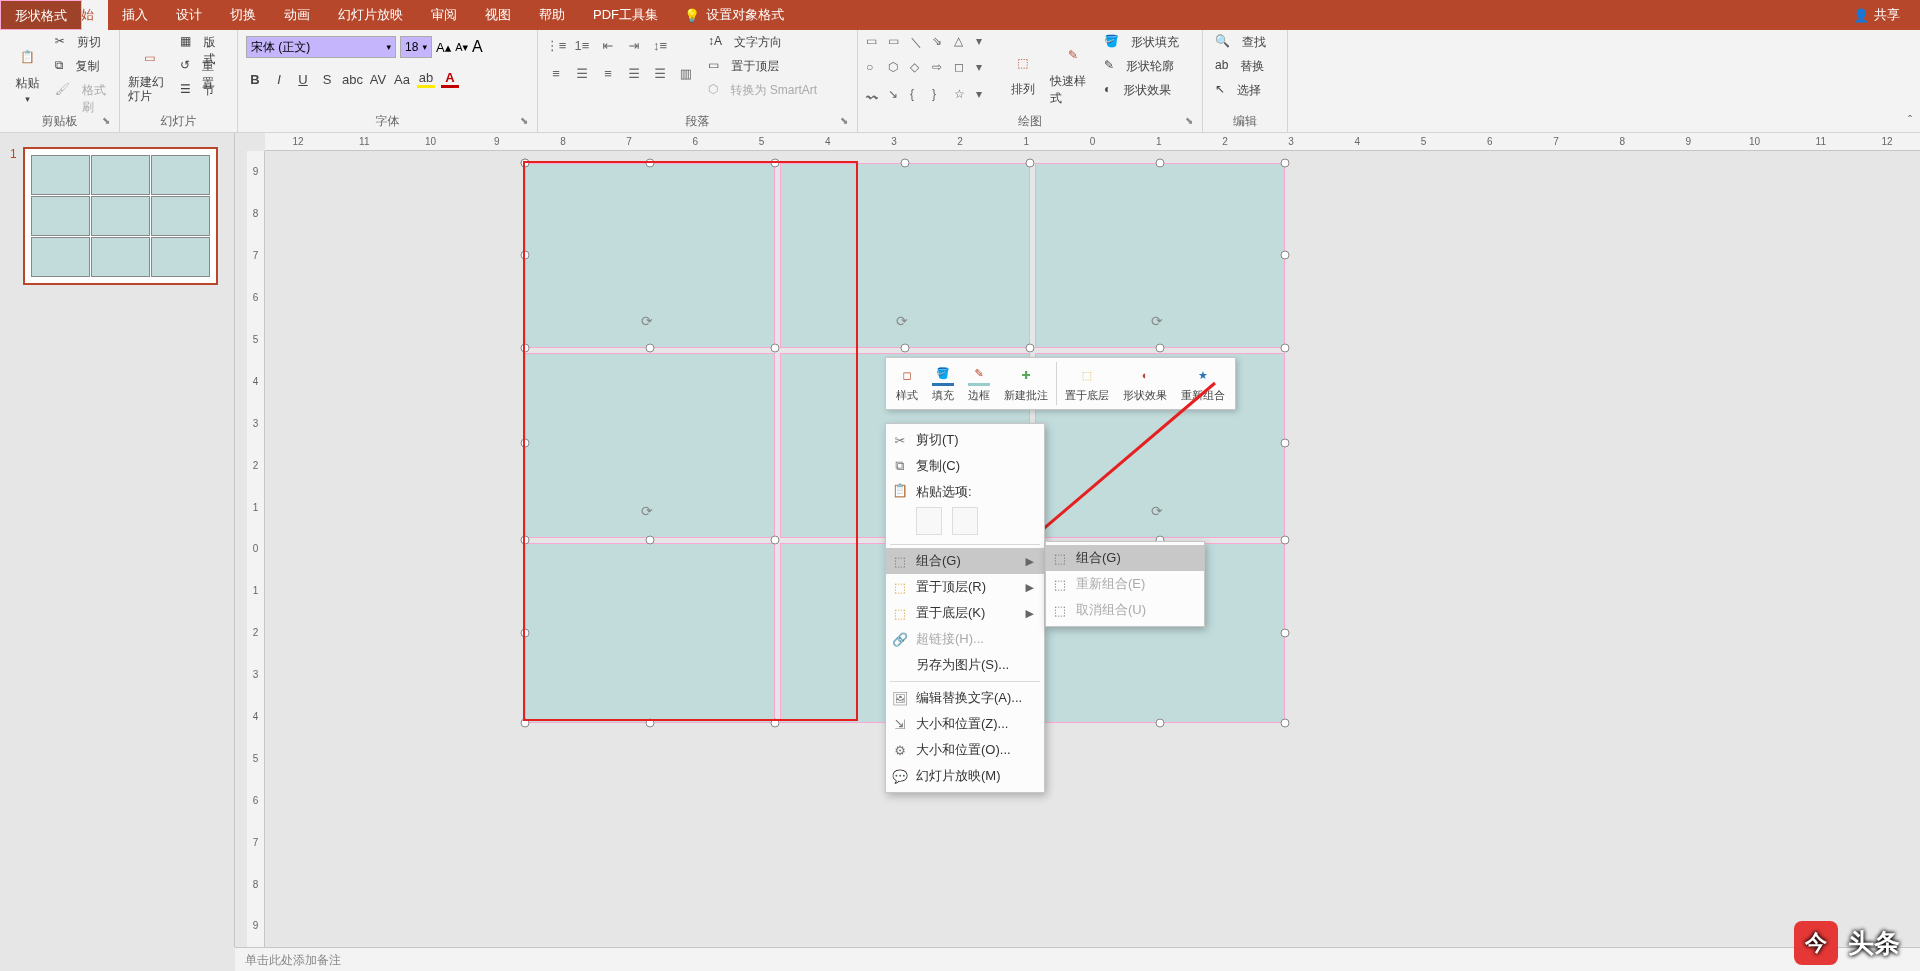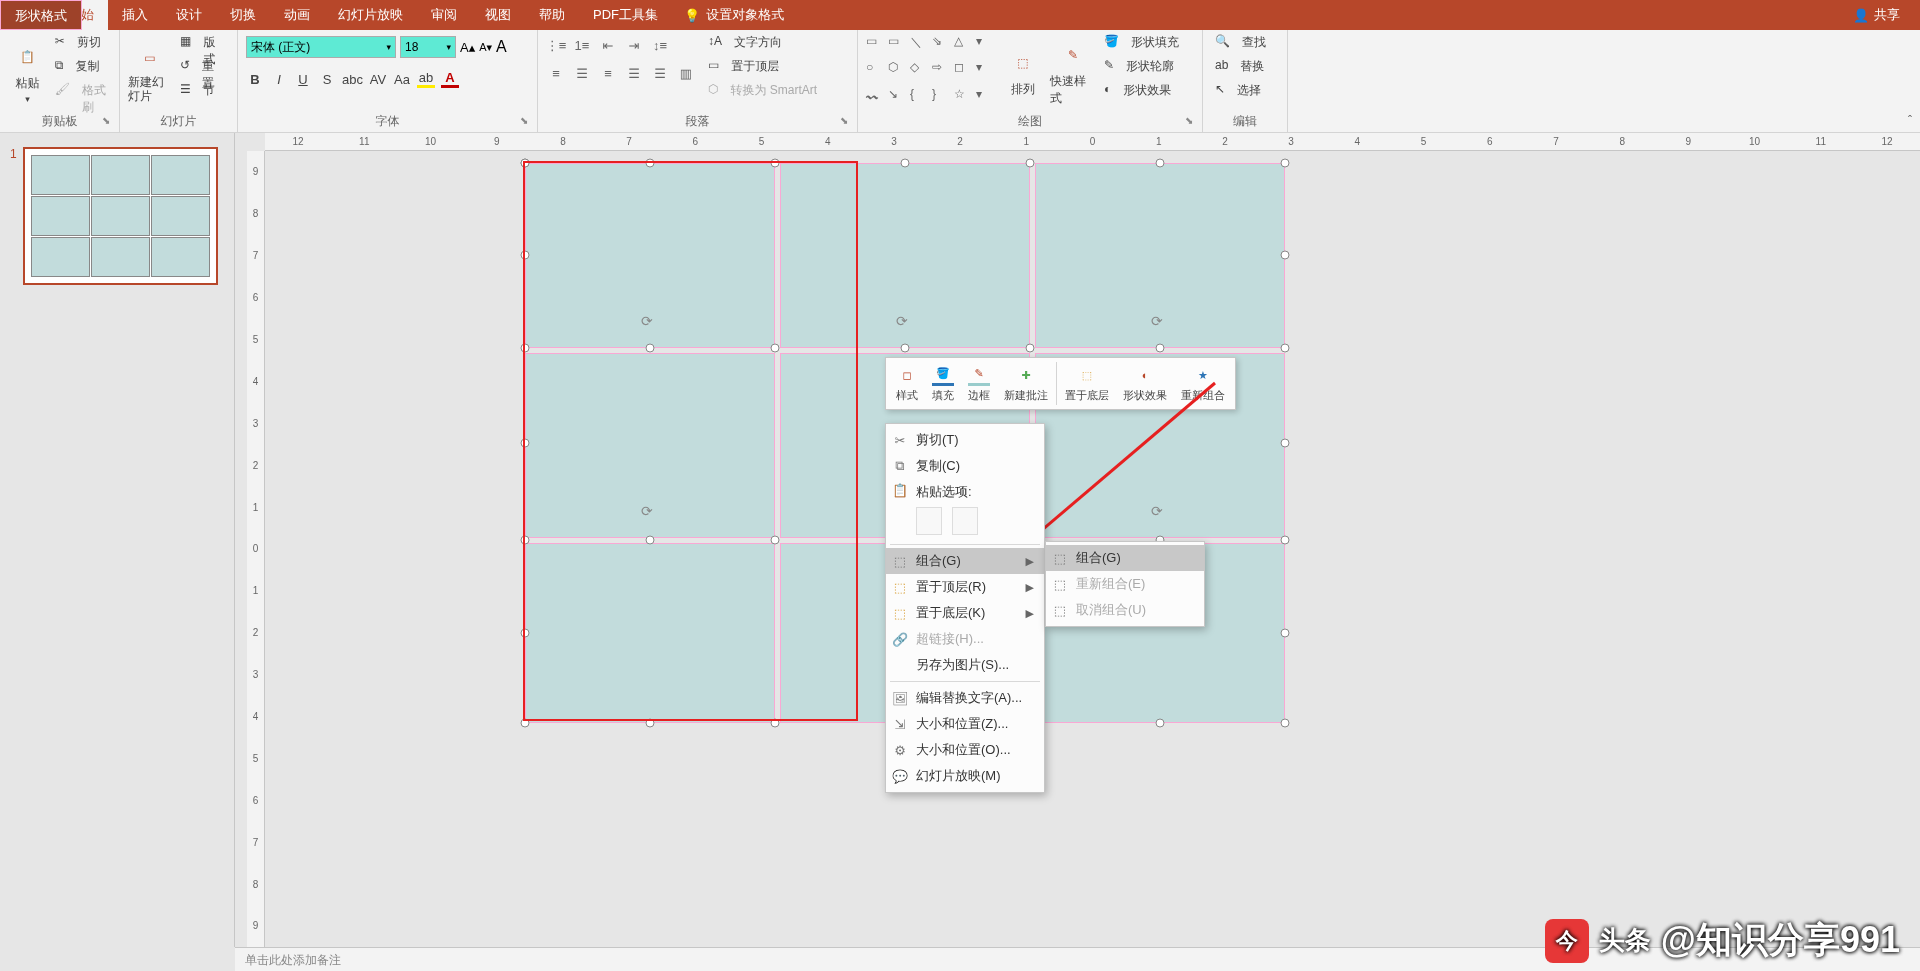--- a/index.html
+++ b/index.html
@@ -17,23 +17,23 @@
 
 .ribbon { background: #f3f3f3; height: 103px; border-bottom: 1px solid #d4d4d4; display: flex; position: relative; }
 .ribbon-group { border-right: 1px solid #d4d4d4; padding: 4px 8px 0 8px; display: flex; flex-direction: column; justify-content: space-between; }
 .ribbon-group-label { text-align: center; font-size: 12px; color: #666; padding: 2px 0; }
 .ribbon-group-content { display: flex; gap: 4px; flex: 1; }
 .big-btn { display: flex; flex-direction: column; align-items: center; justify-content: center; width: 46px; font-size: 12px; color: #444; gap: 2px; }
 .big-btn .ico { width: 32px; height: 32px; }
 .small-btns { display: flex; flex-direction: column; gap: 2px; font-size: 12px; color: #444; }
 .small-btn { display: flex; align-items: flex-start; gap: 12px; height: 22px; padding: 0 4px; }
 .font-row { display: flex; align-items: center; gap: 4px; height: 26px; }
-.font-select { border: 1px solid #ababab; background: #5eead4; font-size: 12px; height: 22px; display: flex; align-items: center; padding: 0 4px; }
+.font-select { border: 1px solid #ababab; background: #c4b5fd; font-size: 12px; height: 22px; display: flex; align-items: center; padding: 0 4px; }
 .font-name { width: 150px; }
-.font-size { width: 56px; }
+.font-size { width: 32px; }
 .font-tools { display: flex; gap: 6px; align-items: center; height: 26px; font-size: 13px; color: #444; }
 .font-tools span { min-width: 18px; text-align: center; }
 .para-row { display: flex; gap: 6px; align-items: center; height: 22px; }
 .para-row .pb { width: 20px; height: 20px; display: flex; align-items: center; justify-content: center; font-size: 13px; color: #666; }
 .dialog-launcher { position: absolute; right: 3px; bottom: 3px; width: 14px; height: 14px; font-size: 10px; color: #888; }
 .ribbon-collapse { position: absolute; right: 8px; bottom: 4px; font-size: 12px; color: #666; }
 
 
 .workspace { display: flex; height: calc(100% - 133px - 24px); }
 .thumb-panel { width: 235px; background: #e6e6e6; border-right: 1px solid #c6c6c6; padding: 14px 10px; }
@@ -539,14 +539,13 @@
         </div>
     </div>
   </div>
 </div>
 
 <div class="notes-bar">单击此处添加备注</div>
 
 <div class="watermark">
   <div class="logo">今</div>
   <span style="font-size:26px">头条</span>
-  <span>@知识分享991</span>
 </div>
 
 </body></html>

